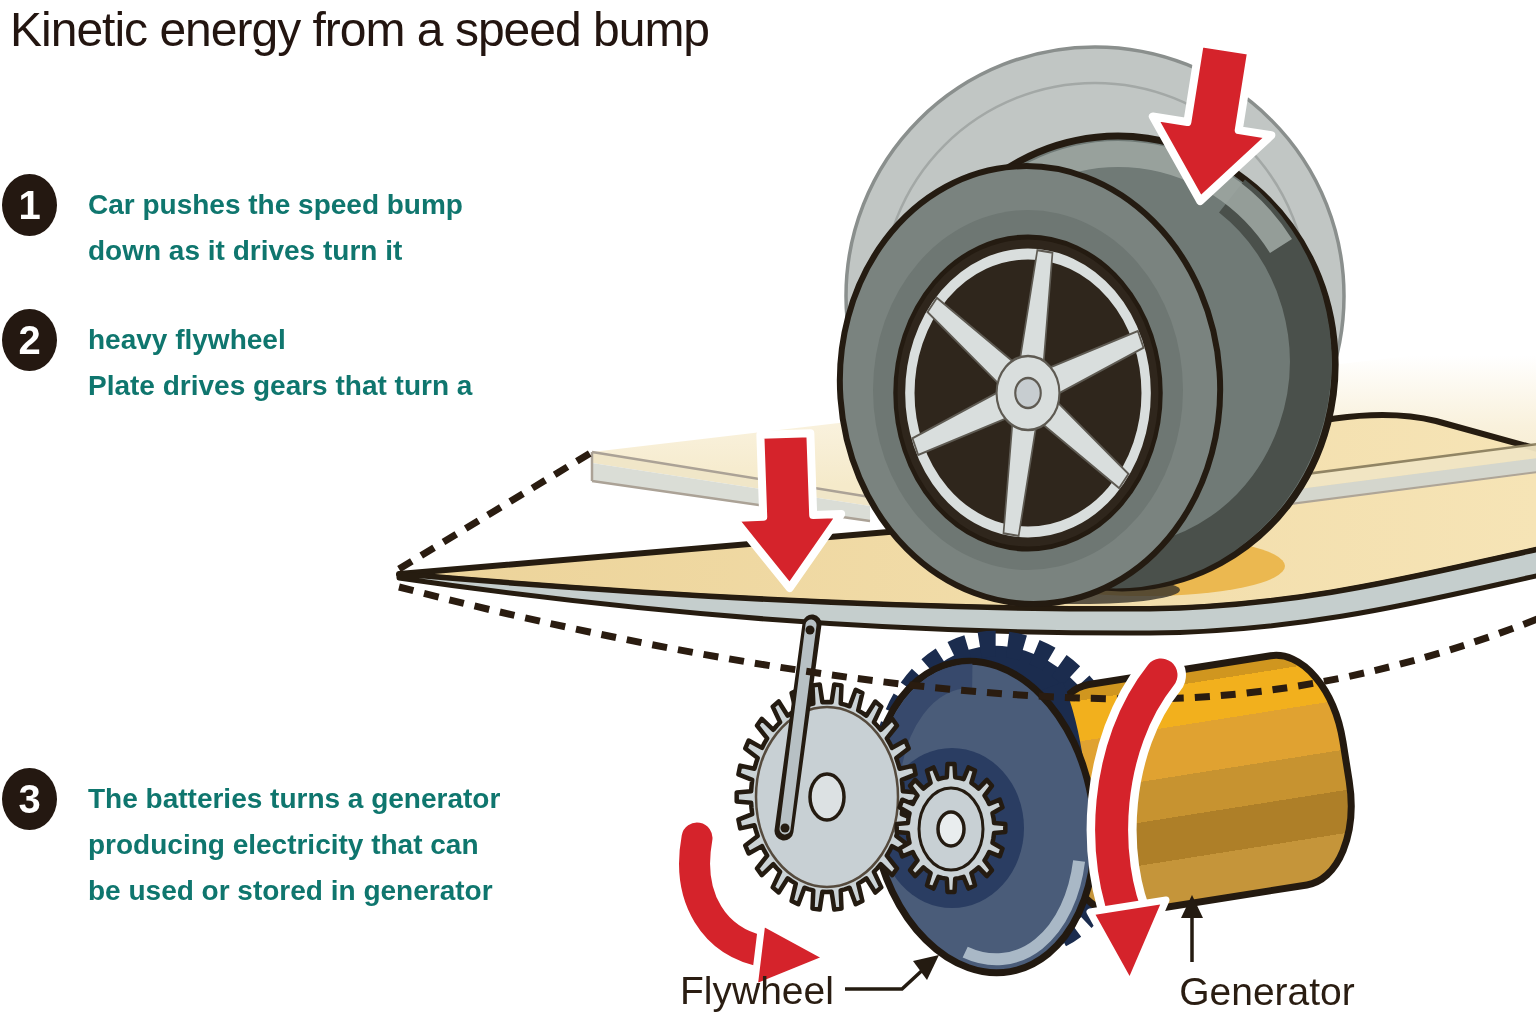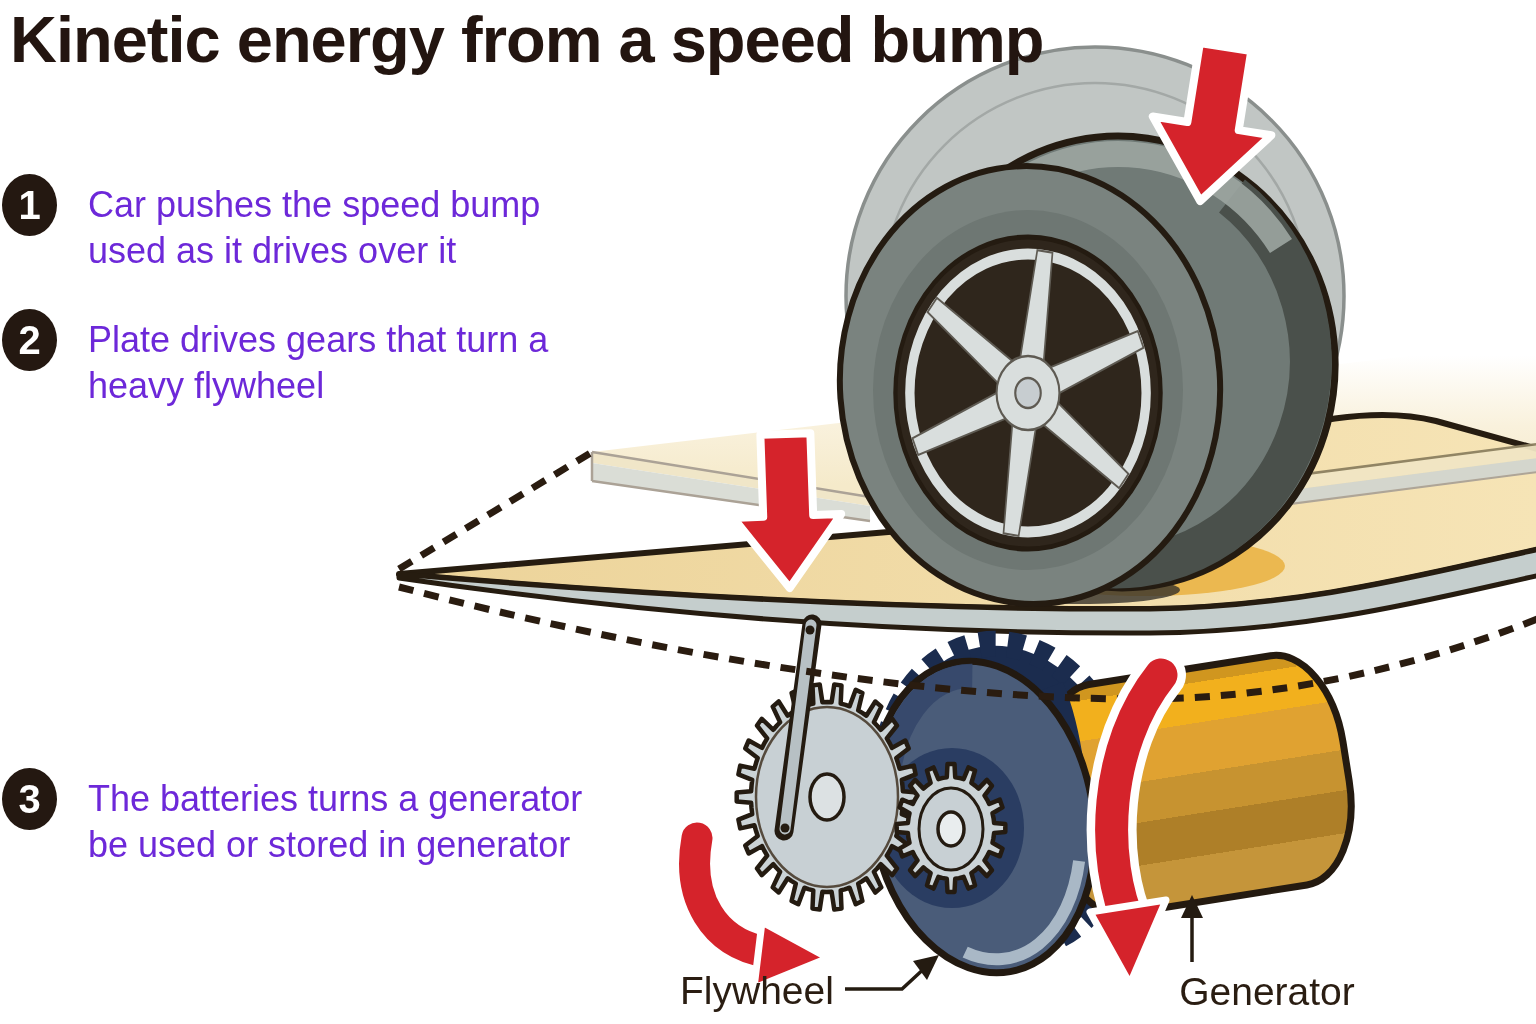--- a/index.html
+++ b/index.html
@@ -1,24 +1,24 @@
 <!DOCTYPE html>
 <html><head>
 <meta charset="utf-8">
 <style>
   html,body{margin:0;padding:0;background:#fff;}
   .stage{position:relative;width:1536px;height:1024px;background:#ffffff;overflow:hidden;
          font-family:"Liberation Sans",sans-serif;}
   .stage svg{position:absolute;left:0;top:0;}
-  .title{position:absolute;left:10px;top:2px;font-size:65px;font-weight:bold;
+  .title{position:absolute;left:10px;top:2px;font-size:48px;font-weight:normal;
          letter-spacing:-1px;color:#231510;}
   .step{position:absolute;}
   .badge{position:absolute;width:55px;height:62px;border-radius:50%;background:#241811;
          color:#ffffff;font-size:40px;font-weight:bold;text-align:center;line-height:62px;}
-  .step-text{position:absolute;font-size:36px;line-height:46px;color:#6d28d9;white-space:nowrap;}
+  .step-text{position:absolute;font-size:28px;line-height:46px;color:#0f766e;white-space:nowrap;font-weight:bold;}
   svg text{font-family:"Liberation Sans",sans-serif;fill:#2A1D12;font-size:39px;}
 </style>
 </head>
 <body>
 
 <div class="stage">
 
 <svg width="1536" height="1024" viewBox="0 0 1536 1024">
   <defs>
     <linearGradient id="creamG" gradientUnits="userSpaceOnUse" x1="0" y1="355" x2="0" y2="485">
@@ -167,33 +167,34 @@
     <polygon points="1192,895 1181,918 1203,918" fill="#241B11"></polygon>
   </g>
 </svg>
 
 <div class="title">Kinetic energy from a speed bump</div>
 
 <div class="step">
   <div class="badge" style="left:2px;top:174px;">1</div>
   <div class="step-text" style="left:88px;top:182px;">
     <div>Car pushes the speed bump</div>
-    <div>used as it drives over it</div>
+    <div>down as it drives turn it</div>
   </div>
 </div>
 
 <div class="step">
   <div class="badge" style="left:2px;top:309px;">2</div>
   <div class="step-text" style="left:88px;top:317px;">
+    <div>heavy flywheel</div>
     <div>Plate drives gears that turn a</div>
-    <div>heavy flywheel</div>
   </div>
 </div>
 
 <div class="step">
   <div class="badge" style="left:2px;top:768px;">3</div>
   <div class="step-text" style="left:88px;top:776px;">
     <div>The batteries turns a generator</div>
+    <div>producing electricity that can</div>
     <div>be used or stored in generator</div>
   </div>
 </div>
 
 </div>
 
 </body></html>

